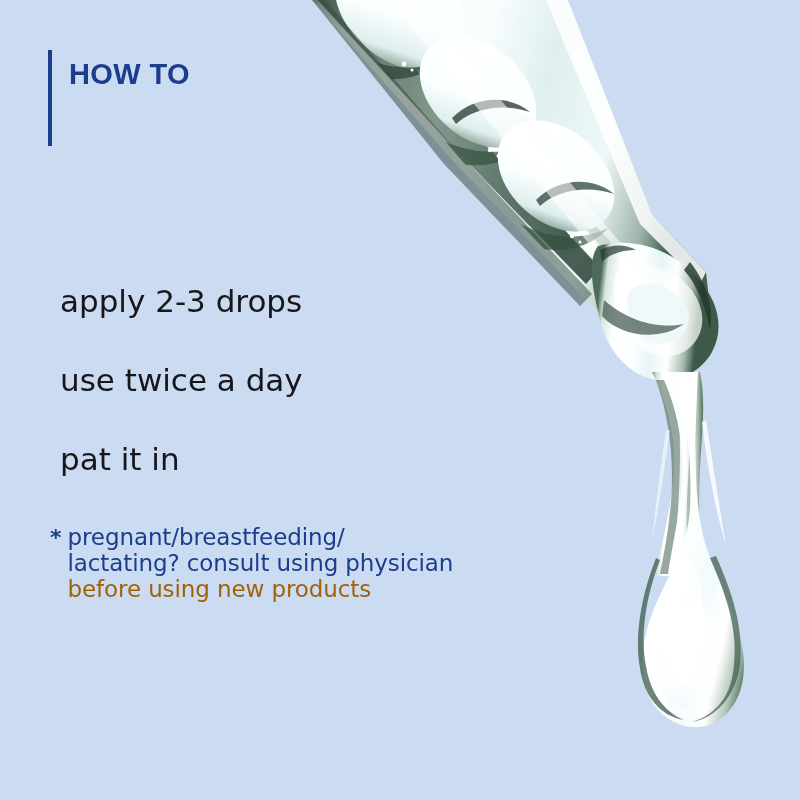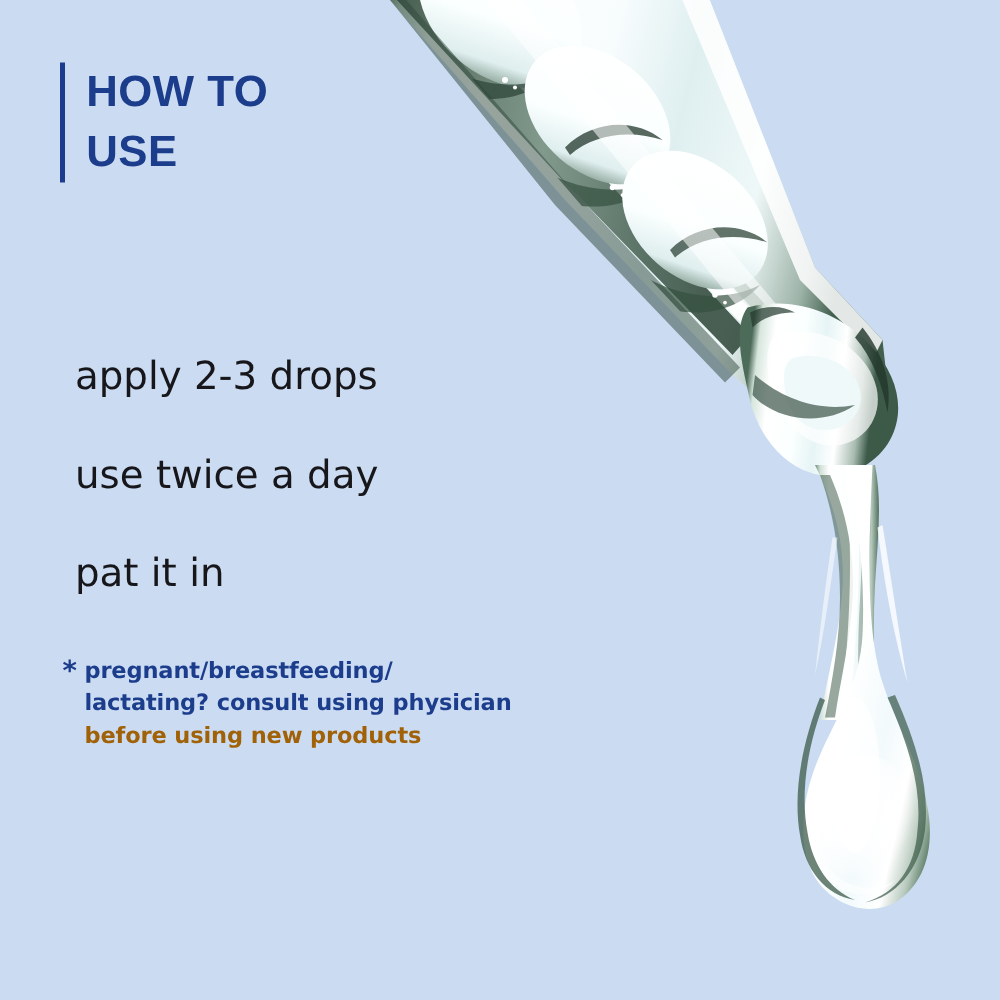--- a/index.html
+++ b/index.html
@@ -51,21 +51,21 @@
     min-height: 96px;
   }
   #heading-text {
     display: flex;
     flex-direction: column;
     justify-content: flex-start;
   }
   .heading-line {
     font-family: "Liberation Sans", sans-serif;
     font-weight: 700;
-    font-size: 35px;
+    font-size: 29px;
     line-height: 48px;
     letter-spacing: 0.4px;
     color: #1c3c8c;
     white-space: nowrap;
     margin: 0;
   }
 
   
   #steps-list {
     position: absolute;
@@ -104,22 +104,22 @@
     line-height: 28px;
     color: #1c3c8c;
     margin-right: 6px;
     flex: 0 0 auto;
   }
   #footnote-lines {
     display: block;
   }
   .footnote-line {
     font-family: "DejaVu Sans", sans-serif;
-    font-weight: 700;
-    font-size: 18px;
+    font-weight: 400;
+    font-size: 23px;
     line-height: 26px;
     letter-spacing: -0.1px;
     color: #1c3c8c;
     white-space: nowrap;
     margin: 0;
   }
 </style>
 </head>
 <body style="background: rgb(203, 220, 242);">
 
@@ -303,21 +303,20 @@
       <path d="M 666,430 C 660,470 656,504 652,540 C 660,504 664,470 670,430 Z" fill="#ffffff" opacity="0.55"></path>
 
       <path d="M 660,690 C 672,710 698,716 716,704 C 702,722 670,718 658,698 Z" fill="#ffffff" opacity="0.5"></path>
     </g>
   </svg>
 
   <div id="heading-block">
     <div id="heading-rule" style="background: rgb(28, 60, 140);"></div>
     <div id="heading-text">
       <div class="heading-line" style="color: rgb(28, 60, 140);">HOW TO</div>
-      <div class="heading-line" style="color: rgb(28, 60, 140);">USE</div>
     </div>
   </div>
 
   <ul id="steps-list">
     <li class="step-item" style="color: rgb(23, 23, 27);">apply 2-3 drops</li>
     <li class="step-item" style="color: rgb(23, 23, 27);">use twice a day</li>
     <li class="step-item" style="color: rgb(23, 23, 27);">pat it in</li>
   </ul>
 
   <div id="footnote">

